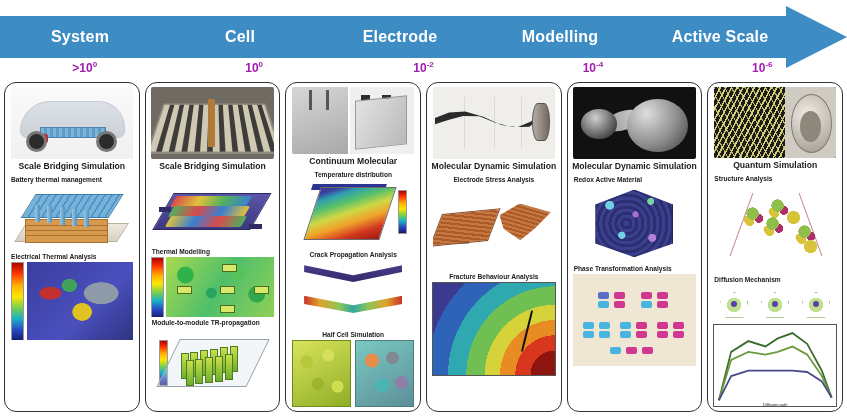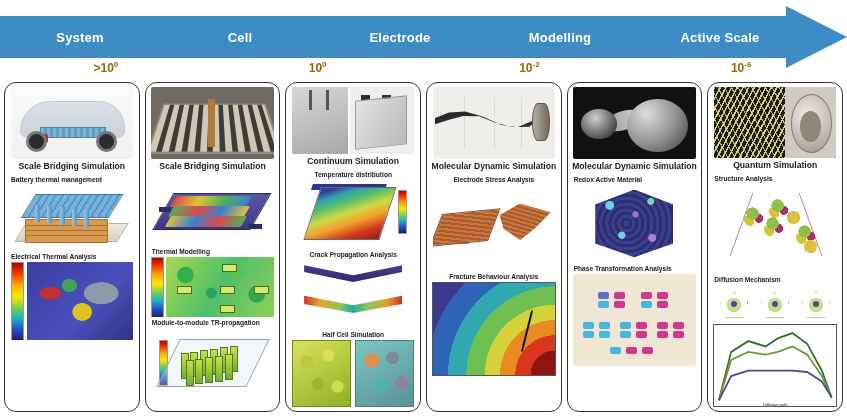--- a/index.html
+++ b/index.html
@@ -10,26 +10,26 @@
   
   .arrow-wrap{position:relative;height:52px;margin-top:6px;}
   .arrow-body{position:absolute;left:0;top:10px;width:790px;height:42px;
               background:#3d8dc4;}
   .arrow-head{position:absolute;left:786px;top:0;width:0;height:0;
               border-top:31px solid transparent;border-bottom:31px solid transparent;
               border-left:61px solid #3d8dc4;}
   .scale-names{position:absolute;left:0;top:10px;width:800px;height:42px;
                display:flex;align-items:center;}
   .scale-names .nm{flex:1;text-align:center;color:#ffffff;font-weight:bold;
-                   font-size:13px;letter-spacing:.2px;white-space:nowrap;}
+                   font-size:16px;letter-spacing:.2px;white-space:nowrap;}
 
   
   .exp-row{position:relative;width:847px;height:22px;display:flex;margin-top:2px;}
   .exp-row .ex{flex:1;text-align:center;font-size:12px;font-weight:bold;
-               color:#a16207;white-space:nowrap;}
+               color:#a21caf;white-space:nowrap;}
   .exp-row .ex sup{font-size:8px;}
   .unit{font-size:10px;font-weight:bold;margin-left:2px;}
 
   
   .panels{display:flex;gap:5px;padding:0 4px;box-sizing:border-box;
           width:847px;height:330px;}
   .panel{flex:1;border:1.6px solid #333;border-radius:12px;background:#fff;
          box-sizing:border-box;padding:4px 3px;display:flex;flex-direction:column;
          align-items:center;overflow:hidden;position:relative;}
   .panel .phead{font-size:8.6px;font-weight:bold;text-align:center;
@@ -264,20 +264,21 @@
       <div class="nm">Electrode</div>
       <div class="nm">Modelling</div>
       <div class="nm">Active Scale</div>
     </div>
   </div>
 
   <div class="exp-row">
     <div class="ex"><span>&gt;10</span><sup>0</sup></div>
     <div class="ex"><span>10</span><sup>0</sup></div>
     <div class="ex"><span>10</span><sup>-2</sup></div>
+    <div class="ex"><span>10</span><sup>-4</sup></div>
     <div class="ex"><span>10</span><sup>-6</sup></div>
   </div>
 
   <div class="panels">
 
     <div class="panel">
       <div class="photo ph-car">
         <div class="body"></div>
           <div class="pack"></div>
         <div class="red"></div>
@@ -355,21 +356,21 @@
 
     <div class="panel">
       <div class="photo ph-cell">
         <div class="l"></div>
         <div class="r">
             <div class="tab a"></div>
             <div class="tab b"></div>
             <div class="pouch"></div>
           </div>
       </div>
-      <div class="phead">Continuum Simulation</div>
+      <div class="phead">Continuum Molecular</div>
 
       <div class="sublbl ctr">Temperature distribution</div>
       <div class="ill tdist">
         <div class="top"></div>
           <div class="slab"></div>
         <div class="cbar" style="position:absolute;right:6%;top:14%;height:62%;width:7px;"></div>
       </div>
 
       <div class="sublbl ctr">Crack Propagation Analysis</div>
       <div class="ill crack">

